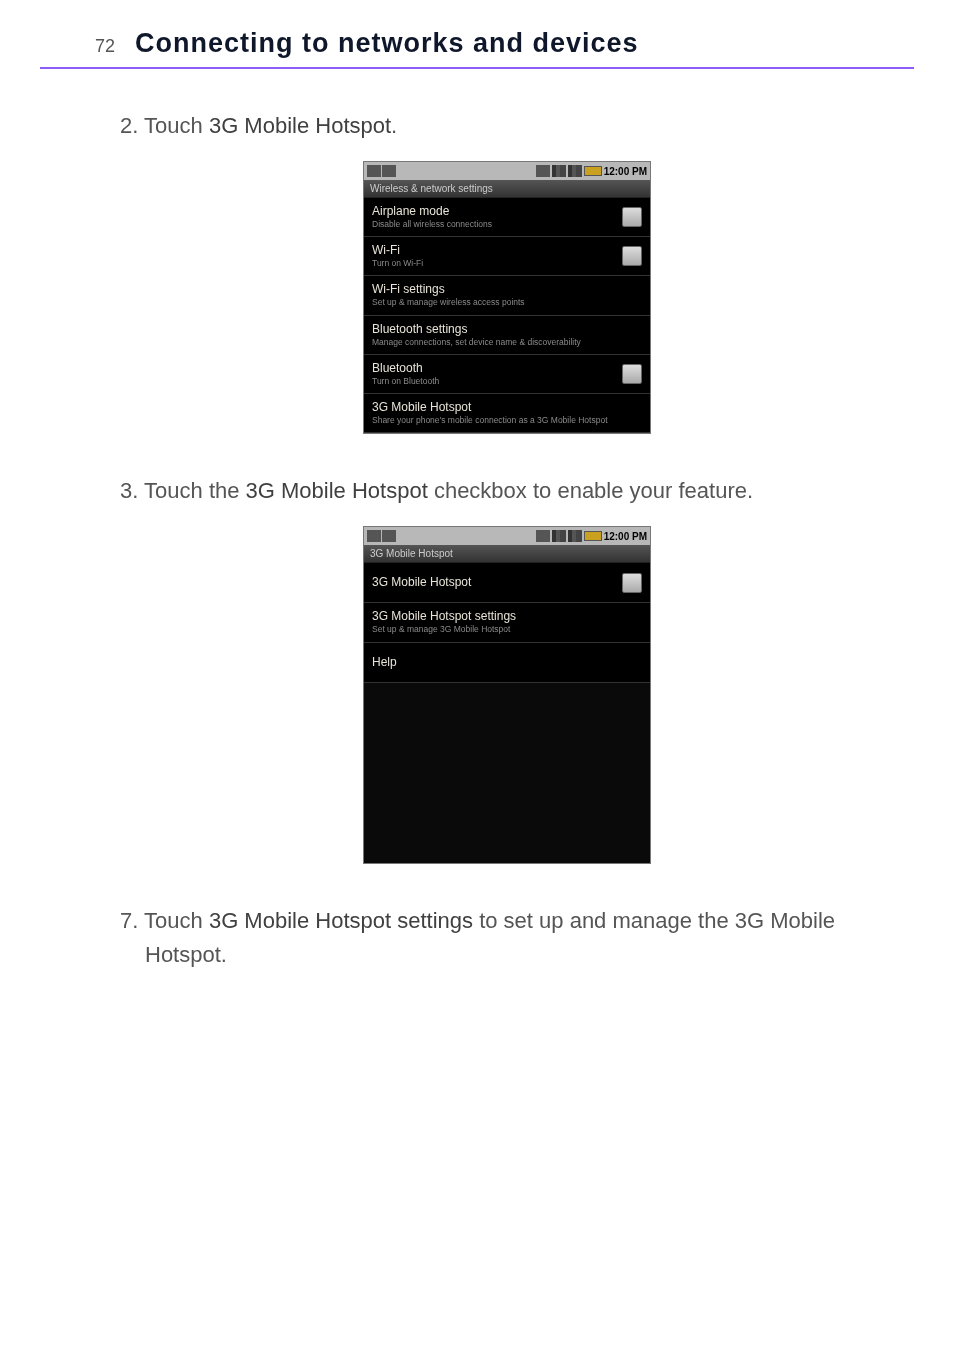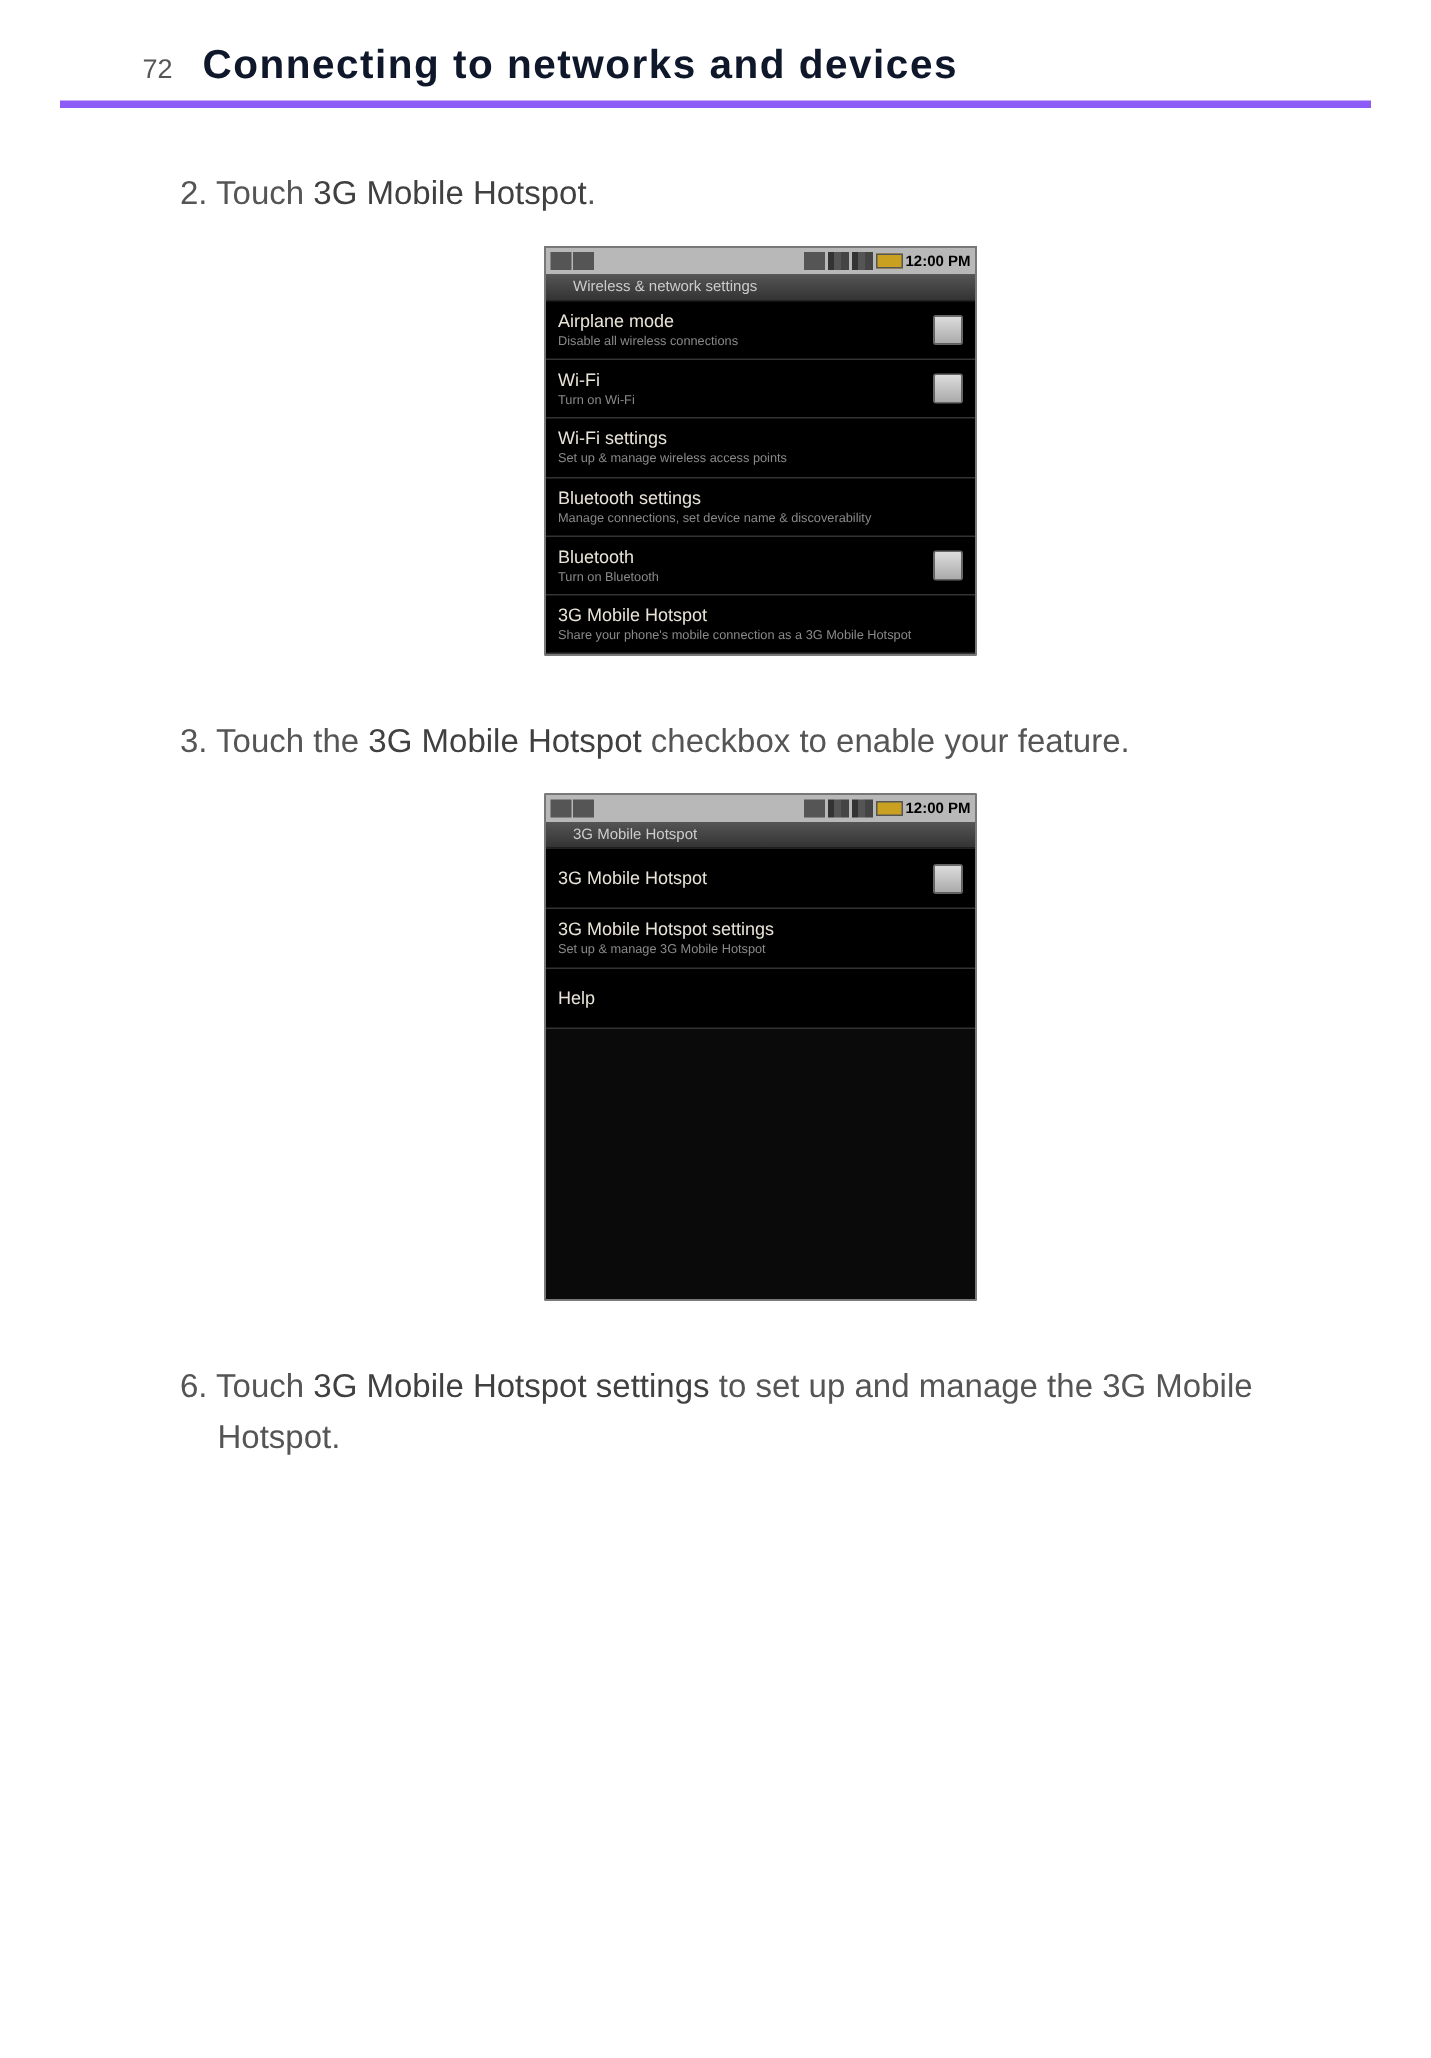--- a/index.html
+++ b/index.html
@@ -8,21 +8,21 @@
       height: 1372px;
       background: #ffffff;
       font-family: Arial, Helvetica, sans-serif;
       color: #404040;
       position: relative;
     }
     .page-header {
       padding: 28px 40px 8px 55px;
       display: flex;
       align-items: baseline;
-      border-bottom: 5px solid #8b5cf6;
+      border-bottom: 2px solid #8b5cf6;
       margin: 0 40px 40px 40px;
     }
     .page-num {
       font-size: 18px;
       color: #555;
       margin-right: 20px;
     }
     .page-title {
       font-size: 27px;
       font-weight: bold;
@@ -76,21 +76,21 @@
     .status-batt {
       width: 18px; height: 10px;
       background: #c9a020;
       border: 1px solid #555;
     }
     .status-time {
       font-size: 10px; font-weight: bold; color: #000;
     }
     .screen-header {
       background: linear-gradient(#555, #333);
-      padding: 3px 18px;
+      padding: 3px 6px;
       font-size: 10px;
       color: #ccc;
       border-bottom: 1px solid #222;
     }
     .menu-item {
       padding: 6px 8px 7px 8px;
       border-bottom: 1px solid #333;
       position: relative;
     }
     .menu-title {
@@ -212,16 +212,16 @@
         </div>
         <div class="menu-item" style="padding:12px 8px;">
           <div class="menu-title">Help</div>
         </div>
       </div>
       <div class="phone-fill"></div>
     </div>
   </div>
 
   <p class="step">
-    <span>6. Touch </span><span class="bold">3G Mobile Hotspot settings</span><span> to set up and manage the 3G Mobile Hotspot.</span>
+    <span>7. Touch </span><span class="bold">3G Mobile Hotspot settings</span><span> to set up and manage the 3G Mobile Hotspot.</span>
   </p>
 
 </div>
 
 </body></html>

